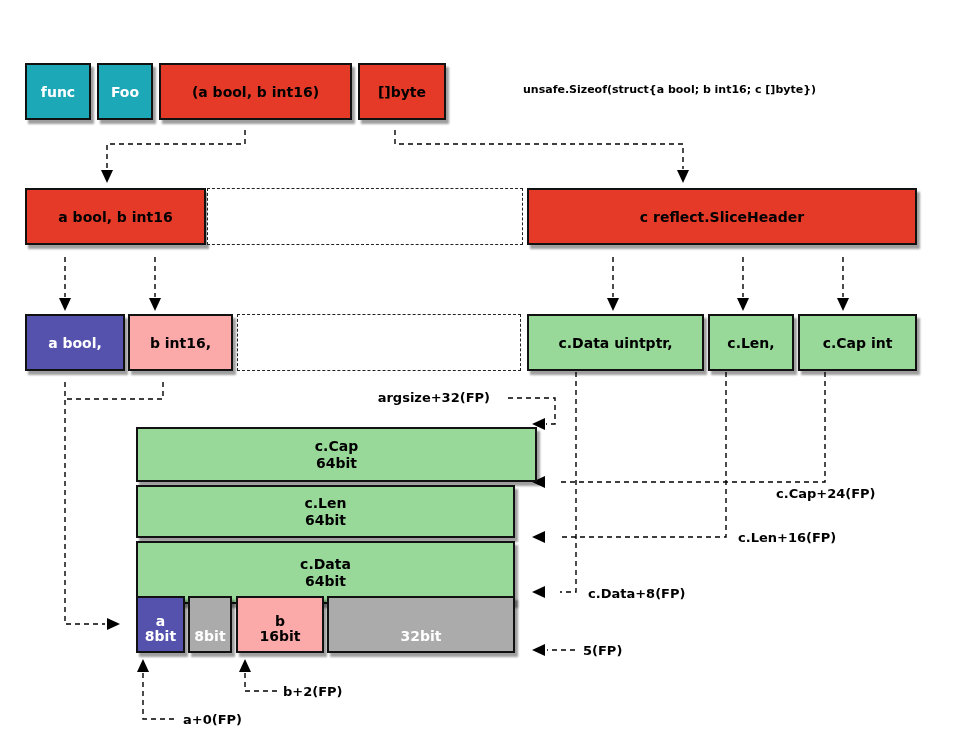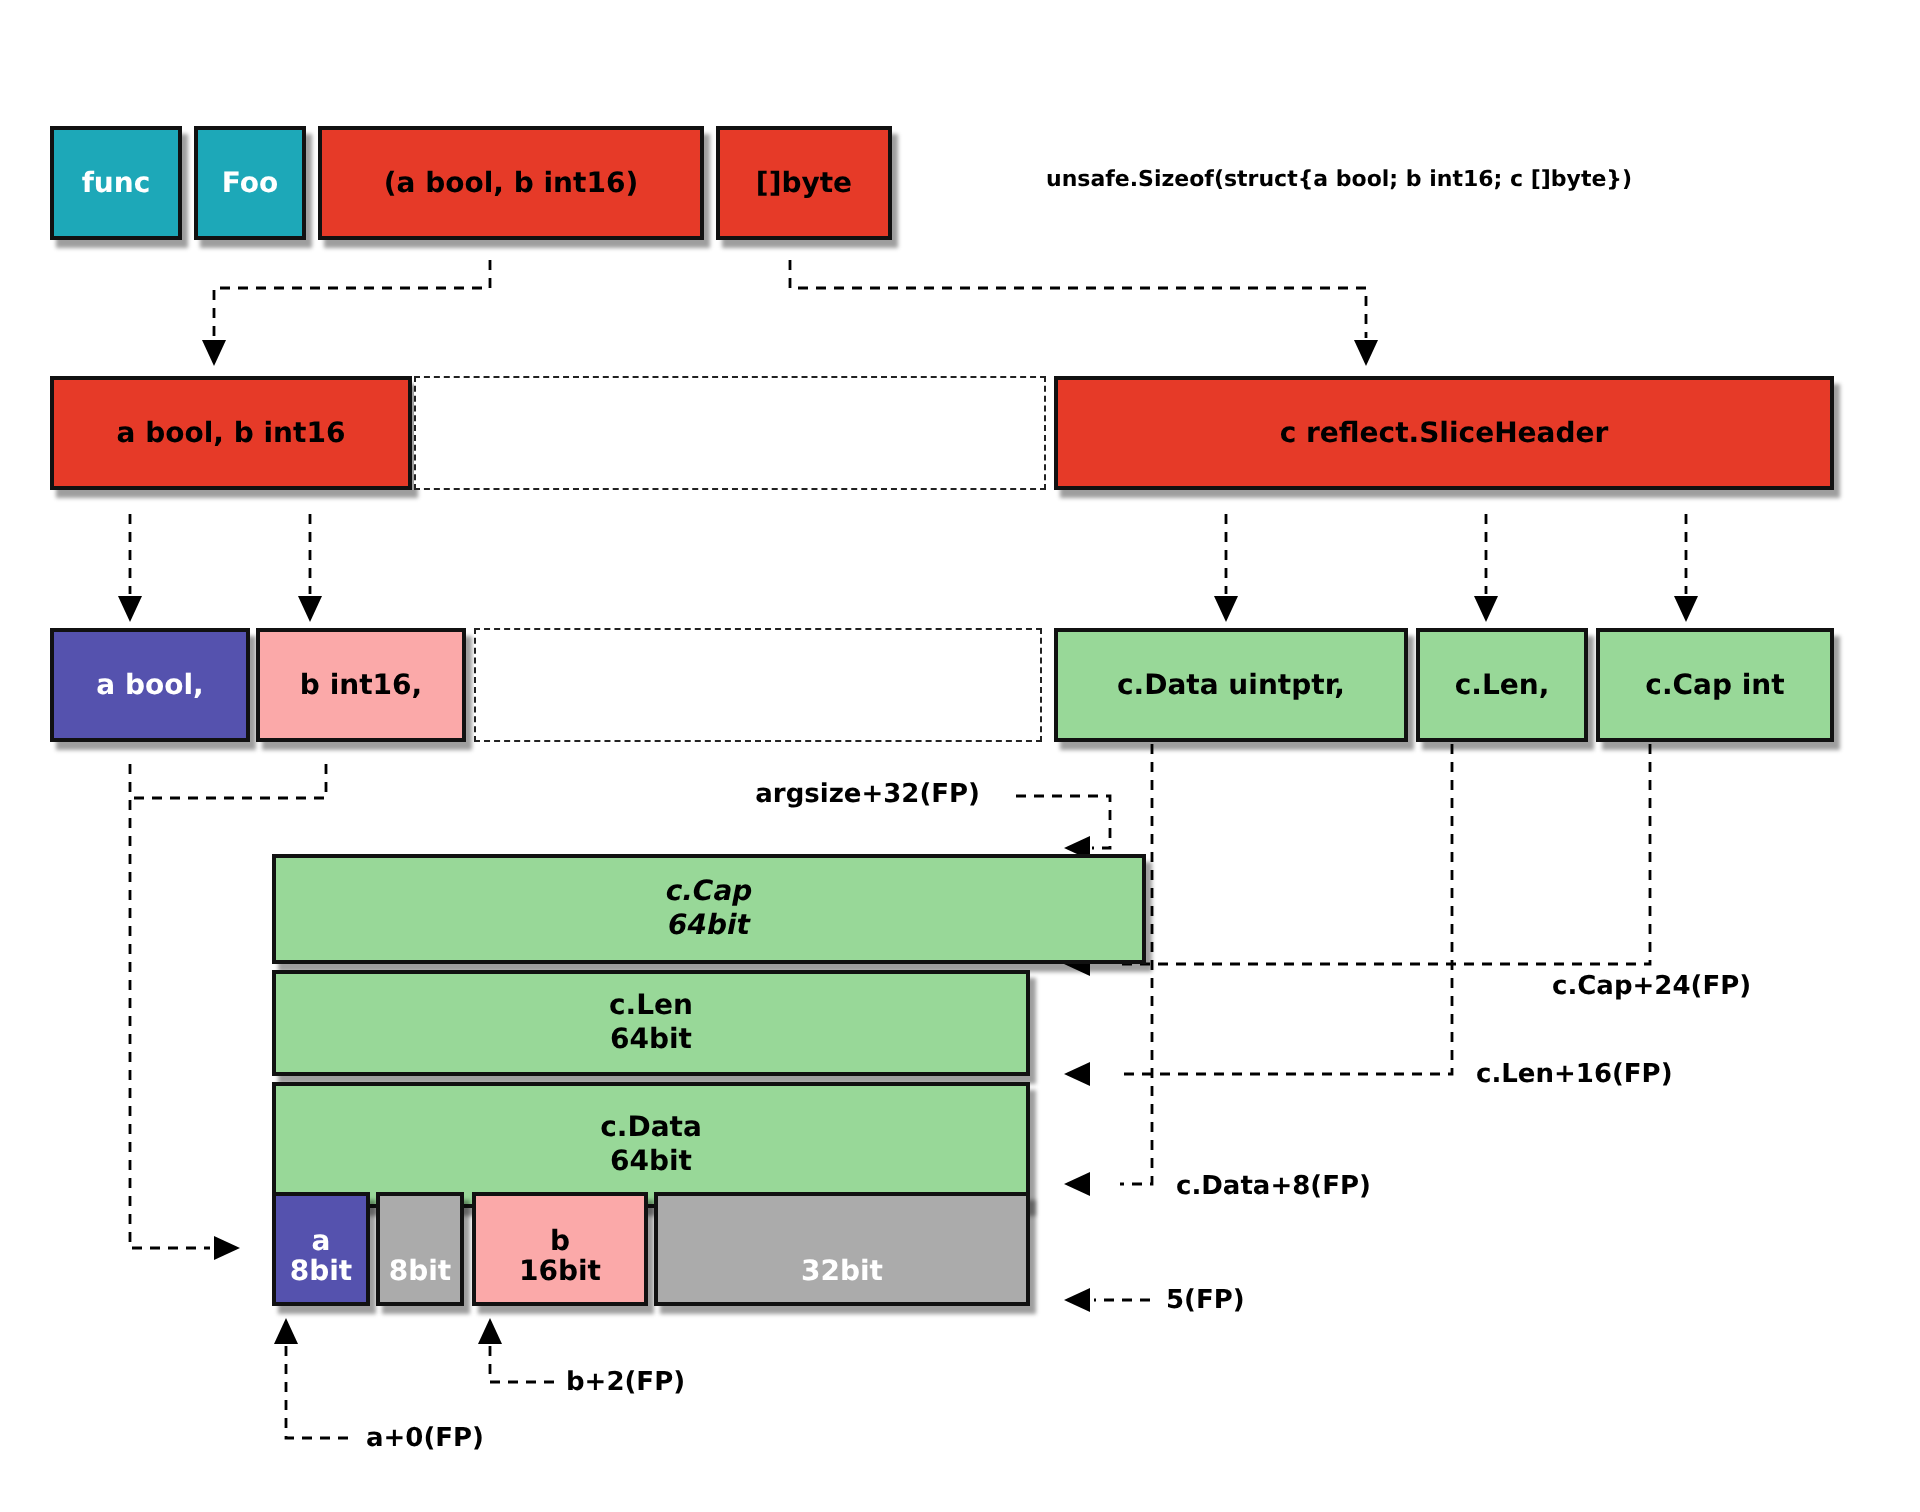--- a/index.html
+++ b/index.html
@@ -126,21 +126,21 @@
   <div class="dashedbox" style="left:207px;top:188px;width:316px;height:57px;"></div>
   <div class="box c-red dark" style="left:527px;top:188px;width:390px;height:57px;">c reflect.SliceHeader</div>
 
   <div class="box c-purple light" style="left:25px;top:314px;width:100px;height:57px;">a bool,</div>
   <div class="box c-pink dark" style="left:128px;top:314px;width:105px;height:57px;">b int16,</div>
   <div class="dashedbox" style="left:237px;top:314px;width:284px;height:57px;"></div>
   <div class="box c-green dark" style="left:527px;top:314px;width:177px;height:57px;">c.Data uintptr,</div>
   <div class="box c-green dark" style="left:708px;top:314px;width:86px;height:57px;">c.Len,</div>
   <div class="box c-green dark" style="left:798px;top:314px;width:119px;height:57px;">c.Cap int</div>
 
-  <div class="box c-green dark twoline" style="left:136px;top:427px;width:437px;height:55px;font-style:italic;">
+  <div class="box c-green dark twoline" style="left:136px;top:427px;width:401px;height:55px;">
     <span>c.Cap</span>
     <span>64bit</span>
   </div>
   <div class="box c-green dark twoline" style="left:136px;top:485px;width:379px;height:53px;">
     <span>c.Len</span>
     <span>64bit</span>
   </div>
   <div class="box c-green dark twoline" style="left:136px;top:541px;width:379px;height:63px;">
     <span>c.Data</span>
     <span>64bit</span>

